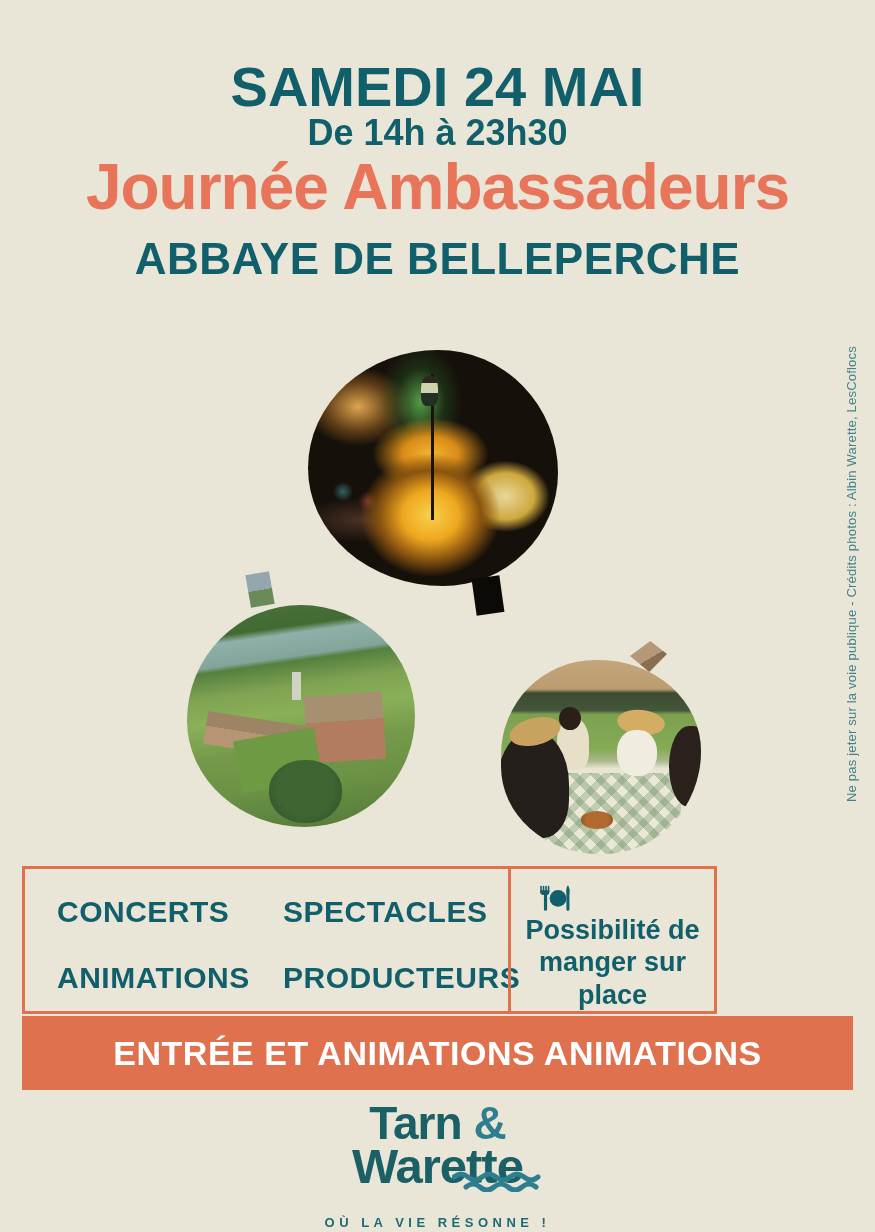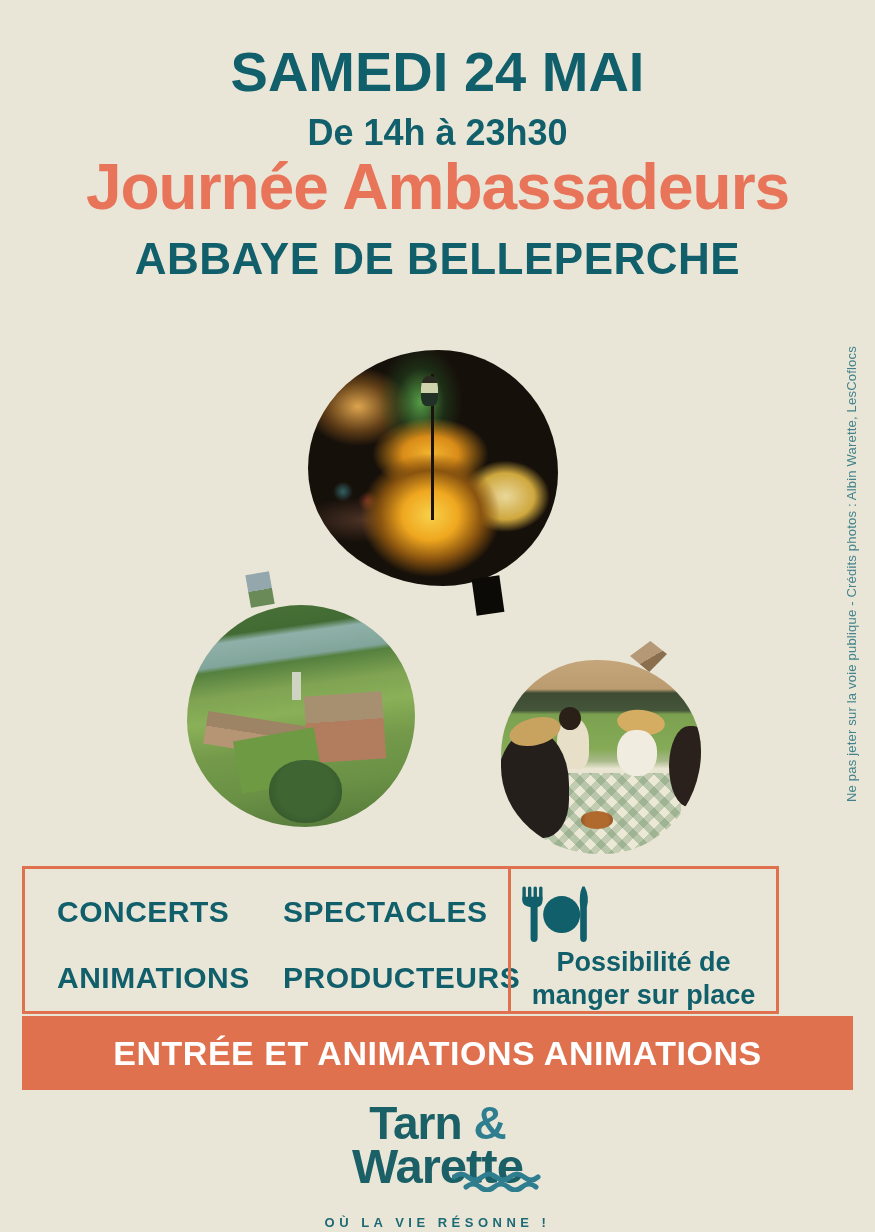--- a/index.html
+++ b/index.html
@@ -3,21 +3,21 @@
 <meta charset="utf-8">
 <style>
   html,body{margin:0;padding:0;background:#e9e6d8;}
   .poster{
     position:relative; width:875px; height:1232px; margin:0 auto;
     background:#e9e6d8; overflow:hidden;
     font-family:"Liberation Sans", sans-serif;
   }
   
   .hdr{position:absolute;left:0;width:100%;text-align:center;color:#115f6b;}
-  .hdr-date{top:39px;font-size:56px;font-weight:800;letter-spacing:0px;}
+  .hdr-date{top:54px;font-size:56px;font-weight:800;letter-spacing:0px;}
   .hdr-time{top:112px;font-size:36px;font-weight:700;}
   .hdr-title{top:150px;font-size:64px;font-weight:800;color:#e8745a;letter-spacing:-1px;}
   .hdr-venue{top:234px;font-size:44px;font-weight:800;letter-spacing:0.5px;}
   .hdr-city{top:284px;font-size:36px;font-weight:700;}
   
   .photo{position:absolute;overflow:hidden;}
   .photo-fire{
     left:308px;top:350px;width:250px;height:236px;
     border-radius:52% 48% 46% 54% / 50% 52% 48% 50%;
     background:
@@ -89,21 +89,21 @@
     background:linear-gradient(150deg,#9fb0b5 0 22%, #b59976 22% 55%, #8a6f4e 55% 100%);}
   
   .credits{
     position:absolute; right:16px; top:342px; height:460px;
     writing-mode:vertical-rl; transform:rotate(180deg);
     font-size:13px; font-weight:400; color:#42838b; letter-spacing:0.2px;
     white-space:nowrap;
   }
   
   .info-box{
-    position:absolute; left:22px; top:866px; width:757px; height:148px;
+    position:absolute; left:22px; top:866px; width:695px; height:148px;
     border:3px solid #e0714f; box-sizing:border-box; display:flex; background:#e9e6d8;
   }
   .info-left{
     width:483px; box-sizing:border-box; padding:26px 0 0 32px;
     display:grid; grid-template-columns:226px auto; row-gap:16px;
     font-size:30px; font-weight:800; color:#115f6b; letter-spacing:0.5px;
   }
   .info-right{
     flex:1; border-left:3px solid #e0714f; box-sizing:border-box;
     display:flex; flex-direction:column; justify-content:flex-start;

